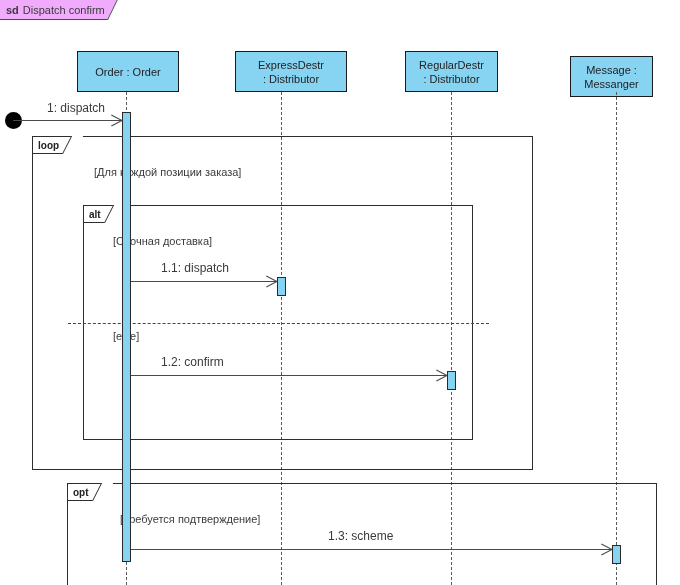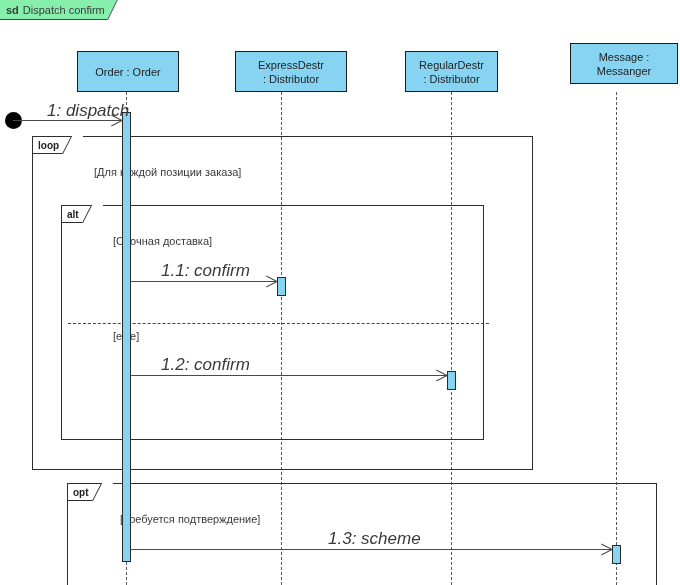--- a/index.html
+++ b/index.html
@@ -7,21 +7,21 @@
     width:680px;height:585px;position:relative;overflow:hidden;
     font-family:"Liberation Sans","DejaVu Sans",sans-serif;
     color:#3a3a3a;
   }
   #canvas{position:absolute;left:0;top:0;width:680px;height:585px;}
 
   
   .frame-tag{
     position:absolute;left:0;top:0;height:19px;
     border-right:1px solid #4a4a4a;border-bottom:1px solid #4a4a4a;
-    background:#86efac;
+    background:#f0abfc;
     padding:0 16px 0 6px;
     display:flex;align-items:center;
     font-size:11px;white-space:nowrap;
     color:#3a3a3a;
   }
   .frame-tag .kw{font-weight:bold;margin-right:4px;}
   .frame-tag .clip{
     position:absolute;right:-1px;top:-1px;width:14px;height:21px;
     background:#fff;
     transform:skewX(-26deg);
@@ -88,21 +88,21 @@
   .arrow-open{
     position:absolute;width:12px;height:12px;
   }
   .arrow-open::before,.arrow-open::after{
     content:"";position:absolute;left:0;width:12px;height:0;
     border-top:1px solid #4a4a4a;
   }
   .arrow-open::before{top:0;transform:rotate(27deg);transform-origin:right center;}
   .arrow-open::after{top:0;transform:rotate(-27deg);transform-origin:right center;}
   .msg-label{
-    position:absolute;font-size:17px;color:#3a3a3a;white-space:nowrap;font-style:italic;
+    position:absolute;font-size:12px;color:#3a3a3a;white-space:nowrap;
   }
   .found-dot{
     position:absolute;width:17px;height:17px;border-radius:50%;
     background:#000;
   }
 </style>
 </head>
 <body>
 
 <div id="canvas">
@@ -117,39 +117,39 @@
     <span>Order : Order</span>
   </div>
   <div class="head-box" style="left:235px;top:51px;width:112px;height:41px;">
     <span>ExpressDestr</span>
     <span>: Distributor</span>
   </div>
   <div class="head-box" style="left:405px;top:51px;width:93px;height:41px;align-items:center;">
     <span>RegularDestr</span>
     <span>: Distributor</span>
   </div>
-  <div class="head-box" style="left:570px;top:43px;width:108px;height:41px;">
+  <div class="head-box" style="left:570px;top:56px;width:83px;height:41px;">
     <span>Message :</span>
     <span>Messanger</span>
   </div>
 
   <div class="lifeline" style="left:126px;top:92px;height:493px;"></div>
   <div class="lifeline" style="left:281px;top:92px;height:493px;"></div>
   <div class="lifeline" style="left:451px;top:92px;height:493px;"></div>
   <div class="lifeline" style="left:616px;top:92px;height:493px;"></div>
 
   <div class="fragment" style="left:32px;top:136px;width:501px;height:334px;">
     <div class="frag-label">
       <span>loop</span>
       <span class="clip"></span>
     </div>
   </div>
   <div class="guard" style="left:94px;top:166px;">[Для каждой позиции заказа]</div>
 
-  <div class="fragment" style="left:61px;top:205px;width:423px;height:235px;padding-left:12px;">
+  <div class="fragment" style="left:83px;top:205px;width:390px;height:235px;padding-left:12px;">
     <div class="frag-label">
       <span>alt</span>
       <span class="clip"></span>
     </div>
   </div>
   <div class="frag-sep" style="left:68px;top:323px;width:421px;"></div>
   <div class="guard" style="left:113px;top:235px;">[Срочная доставка]</div>
   <div class="guard" style="left:113px;top:330px;">[else]</div>
 
   <div class="fragment" style="left:67px;top:483px;width:590px;height:120px;">
@@ -165,21 +165,21 @@
   <div class="activation" style="left:447px;top:371px;width:9px;height:19px;"></div>
   <div class="activation" style="left:612px;top:545px;width:9px;height:19px;"></div>
 
   <div class="found-dot" style="left:5px;top:112px;"></div>
   <div class="msg-line" style="left:13px;top:120px;width:109px;"></div>
   <div class="arrow-open" style="left:110px;top:120px;"></div>
   <div class="msg-label" style="left:47px;top:101px;">1: dispatch</div>
 
   <div class="msg-line" style="left:131px;top:281px;width:146px;"></div>
   <div class="arrow-open" style="left:265px;top:281px;"></div>
-  <div class="msg-label" style="left:161px;top:261px;">1.1: confirm</div>
+  <div class="msg-label" style="left:161px;top:261px;">1.1: dispatch</div>
 
   <div class="msg-line" style="left:131px;top:375px;width:316px;"></div>
   <div class="arrow-open" style="left:435px;top:375px;"></div>
   <div class="msg-label" style="left:161px;top:355px;">1.2: confirm</div>
 
   <div class="msg-line" style="left:131px;top:549px;width:481px;"></div>
   <div class="arrow-open" style="left:600px;top:549px;"></div>
   <div class="msg-label" style="left:328px;top:529px;">1.3: scheme</div>
 
 </div>

